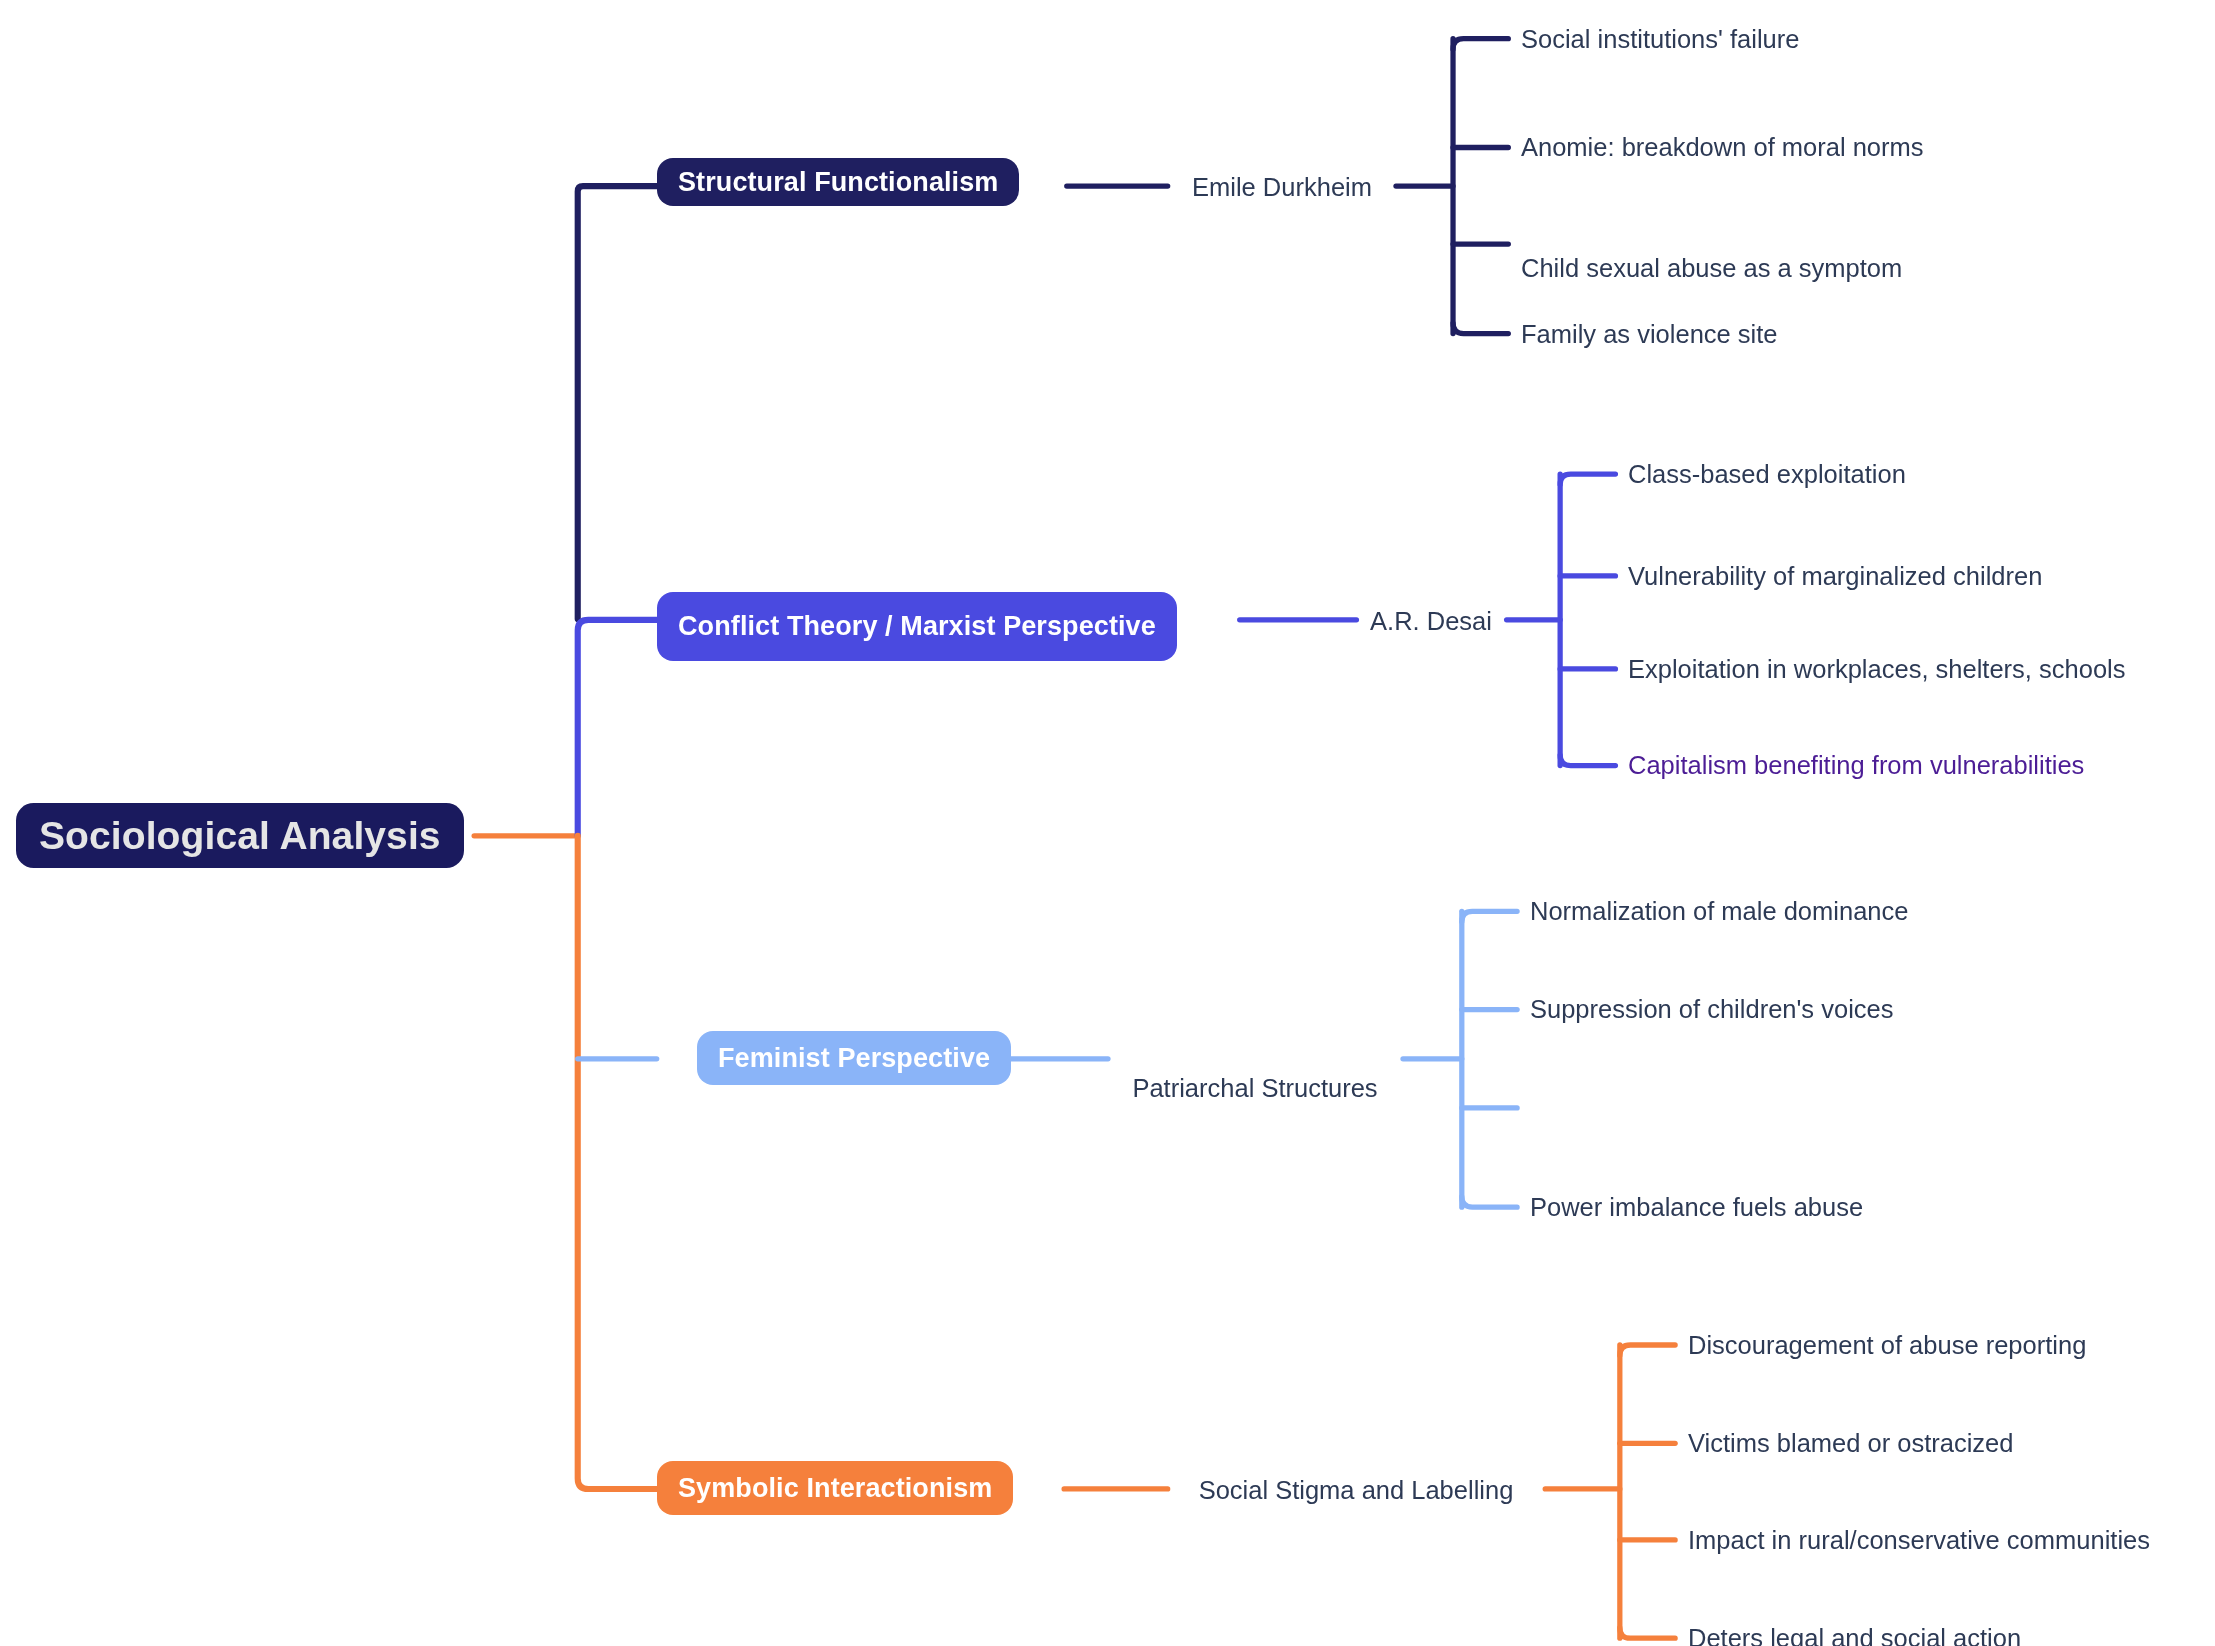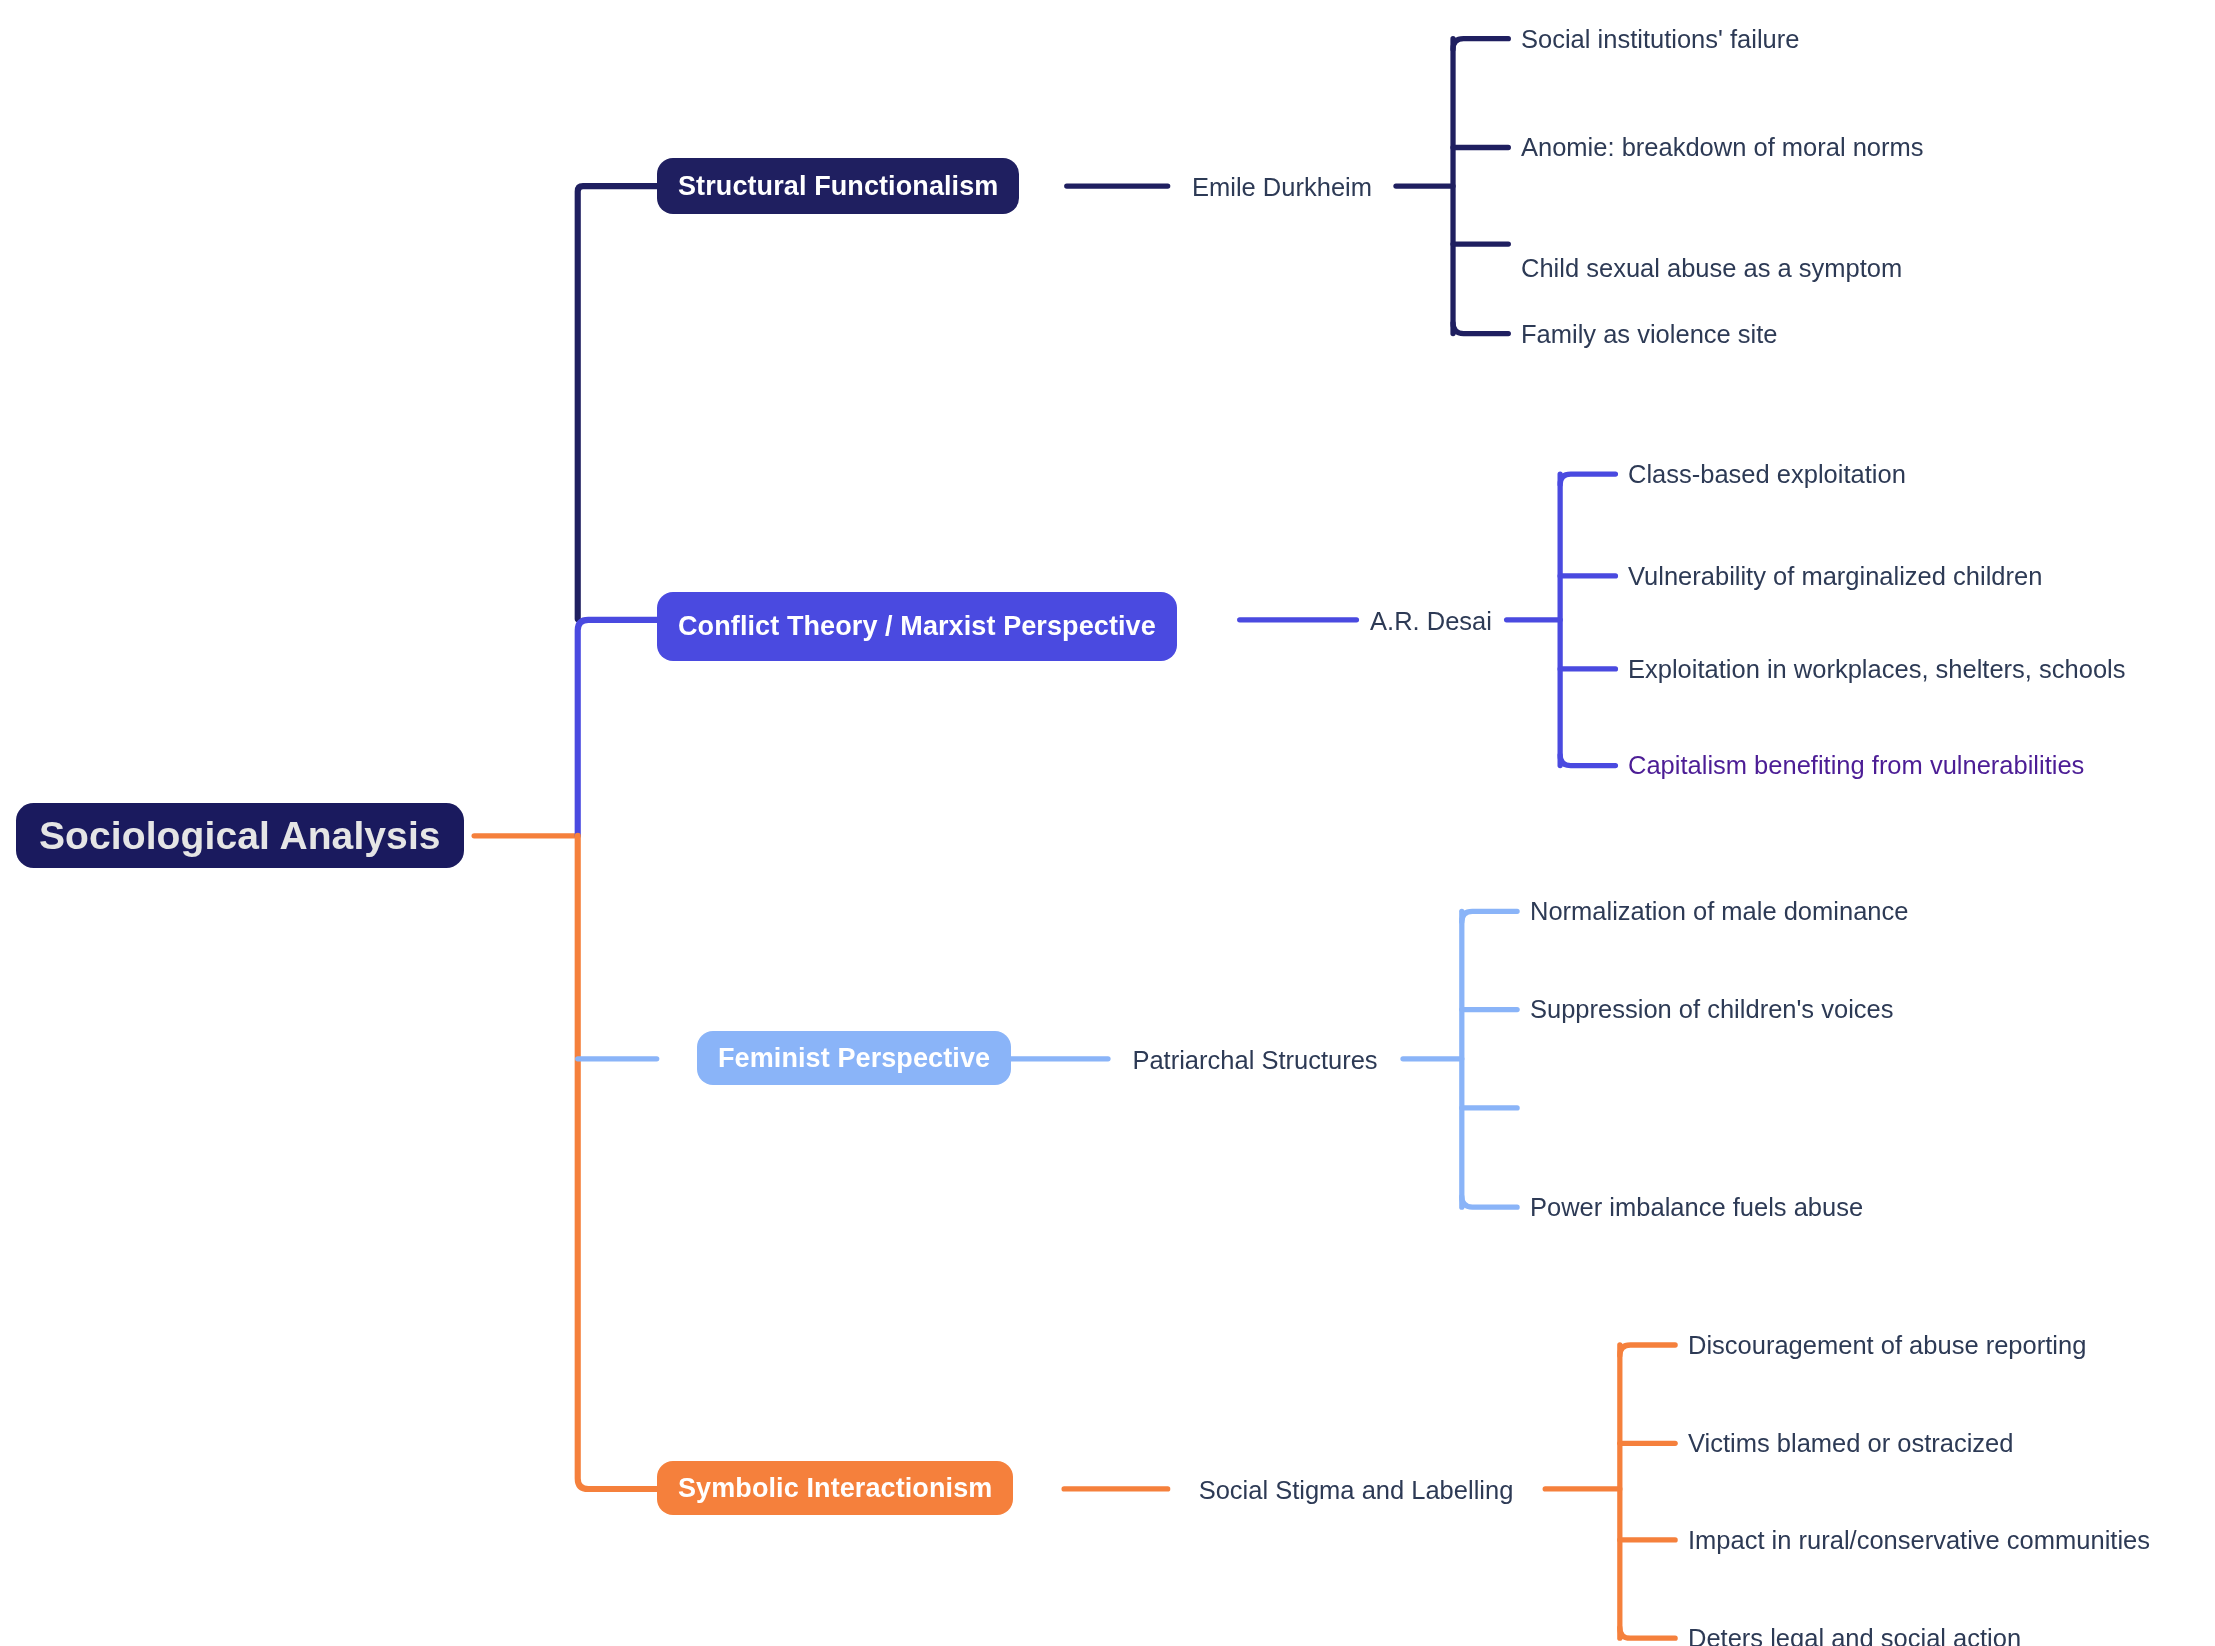--- a/index.html
+++ b/index.html
@@ -111,42 +111,42 @@
     <path d="M 1845 1544 Q 1845 1532 1857 1532 L 1908 1532" stroke="#f5803c" stroke-width="6" fill="none" stroke-linecap="round"></path>
     <path d="M 1845 1644 L 1908 1644" stroke="#f5803c" stroke-width="6" fill="none" stroke-linecap="round"></path>
     <path d="M 1845 1754 L 1908 1754" stroke="#f5803c" stroke-width="6" fill="none" stroke-linecap="round"></path>
     <path d="M 1845 1854 Q 1845 1866 1857 1866 L 1908 1866" stroke="#f5803c" stroke-width="6" fill="none" stroke-linecap="round"></path>
   </svg>
 
   <div class="node root" id="node-root" style="left: 16px; top: 803px; height: 65px; background: rgb(26, 26, 94); color: #e5e5e5;">
     <span>Sociological Analysis</span>
   </div>
 
-  <div class="node branch" id="node-b1" style="left: 657px; top: 158px; height: 56px; background: rgb(31, 31, 96); color: rgb(255, 255, 255);">
+  <div class="node branch" id="node-b1" style="left: 657px; top: 158px; height: 48px; background: rgb(31, 31, 96); color: rgb(255, 255, 255);">
     <span>Structural Functionalism</span>
   </div>
   <div class="midlabel" id="mid-b1" style="left: 1282px; top: 187px; color: rgb(45, 58, 85);">Emile Durkheim</div>
   <div class="leaf" style="left: 1521px; top: 39px; color: rgb(45, 58, 85);">Social institutions' failure</div>
   <div class="leaf" style="left: 1521px; top: 147px; color: rgb(45, 58, 85);">Anomie: breakdown of moral norms</div>
   <div class="leaf" style="left: 1521px; top: 244px; color: rgb(45, 58, 85); margin-top: 24px;">Child sexual abuse as a symptom</div>
   <div class="leaf" style="left: 1521px; top: 334px; color: rgb(45, 58, 85);">Family as violence site</div>
 
   <div class="node branch" id="node-b2" style="left: 657px; top: 592px; height: 69px; background: rgb(74, 74, 224); color: rgb(255, 255, 255);">
     <span>Conflict Theory / Marxist Perspective</span>
   </div>
   <div class="midlabel" id="mid-b2" style="left: 1431px; top: 621px; color: rgb(45, 58, 85);">A.R. Desai</div>
   <div class="leaf" style="left: 1628px; top: 474px; color: rgb(45, 58, 85);">Class-based exploitation</div>
   <div class="leaf" style="left: 1628px; top: 576px; color: rgb(45, 58, 85);">Vulnerability of marginalized children</div>
   <div class="leaf" style="left: 1628px; top: 669px; color: rgb(45, 58, 85);">Exploitation in workplaces, shelters, schools</div>
   <div class="leaf" style="left: 1628px; top: 765px; color: #4c1d95;">Capitalism benefiting from vulnerabilities</div>
 
   <div class="node branch" id="node-b3" style="left: 657px; top: 1031px; height: 54px; background: rgb(138, 180, 248); color: rgb(255, 255, 255); margin-left: 40px;">
     <span>Feminist Perspective</span>
   </div>
-  <div class="midlabel" id="mid-b3" style="left: 1255px; top: 1060px; color: rgb(45, 58, 85);">Patriarchal Structures</div>
+  <div class="midlabel" id="mid-b3" style="left: 1255px; top: 1088px; color: rgb(45, 58, 85);">Patriarchal Structures</div>
   <div class="leaf" style="left: 1530px; top: 911px; color: rgb(45, 58, 85);">Normalization of male dominance</div>
   <div class="leaf" style="left: 1530px; top: 1009px; color: rgb(45, 58, 85);">Suppression of children's voices</div>
   <div class="leaf" style="left: 1530px; top: 1207px; color: rgb(45, 58, 85);">Power imbalance fuels abuse</div>
 
   <div class="node branch" id="node-b4" style="left: 657px; top: 1461px; height: 54px; background: rgb(245, 128, 60); color: rgb(255, 255, 255);">
     <span>Symbolic Interactionism</span>
   </div>
   <div class="midlabel" id="mid-b4" style="left: 1356px; top: 1490px; color: rgb(45, 58, 85);">Social Stigma and Labelling</div>
   <div class="leaf" style="left: 1688px; top: 1345px; color: rgb(45, 58, 85);">Discouragement of abuse reporting</div>
   <div class="leaf" style="left: 1688px; top: 1443px; color: rgb(45, 58, 85);">Victims blamed or ostracized</div>

